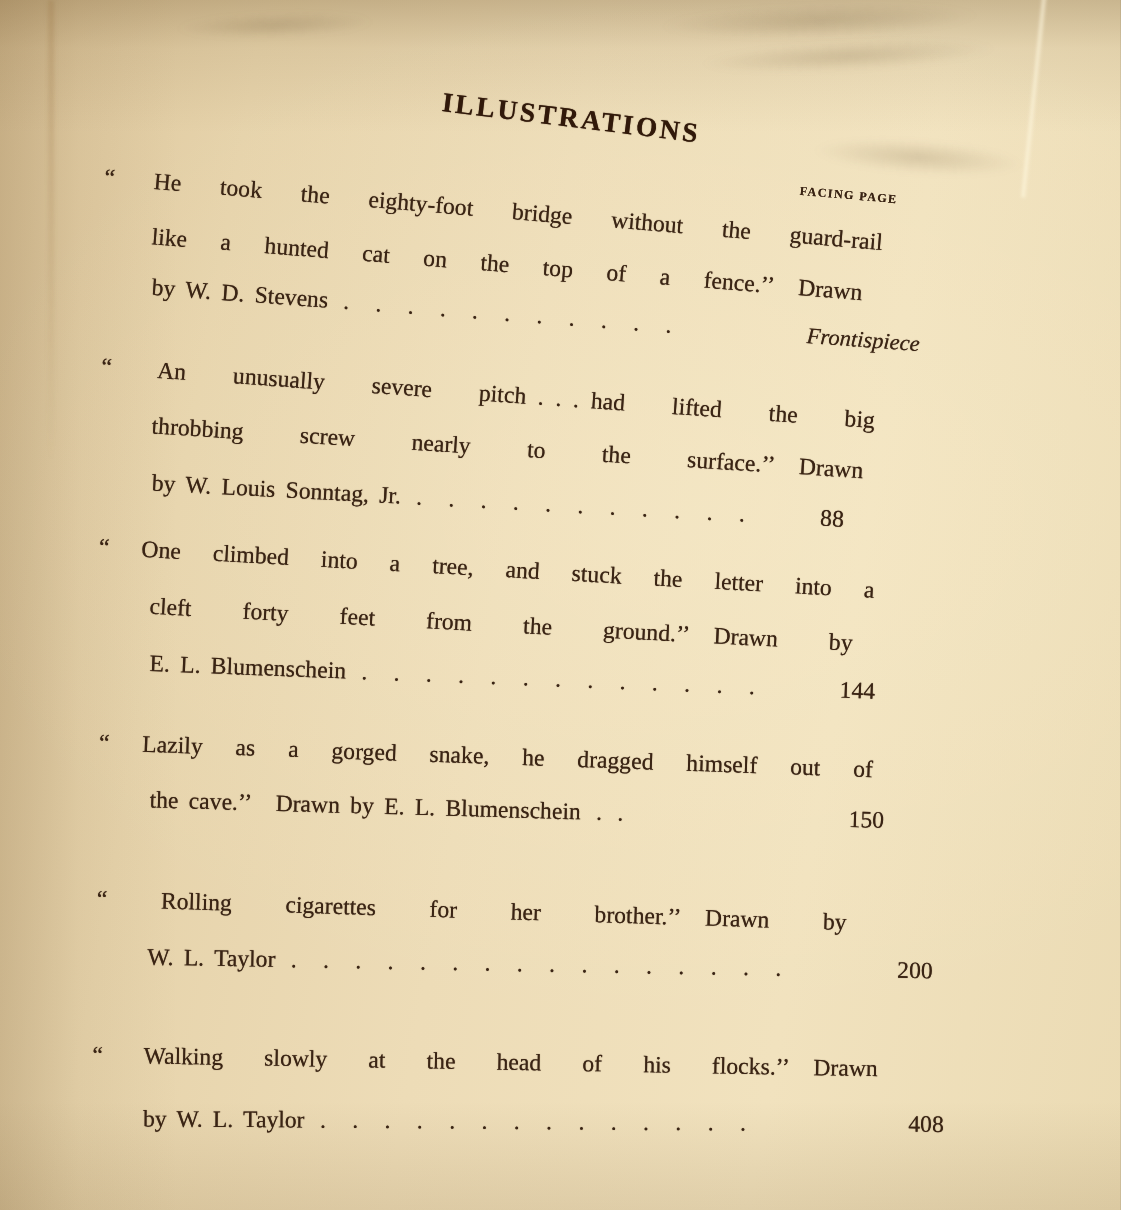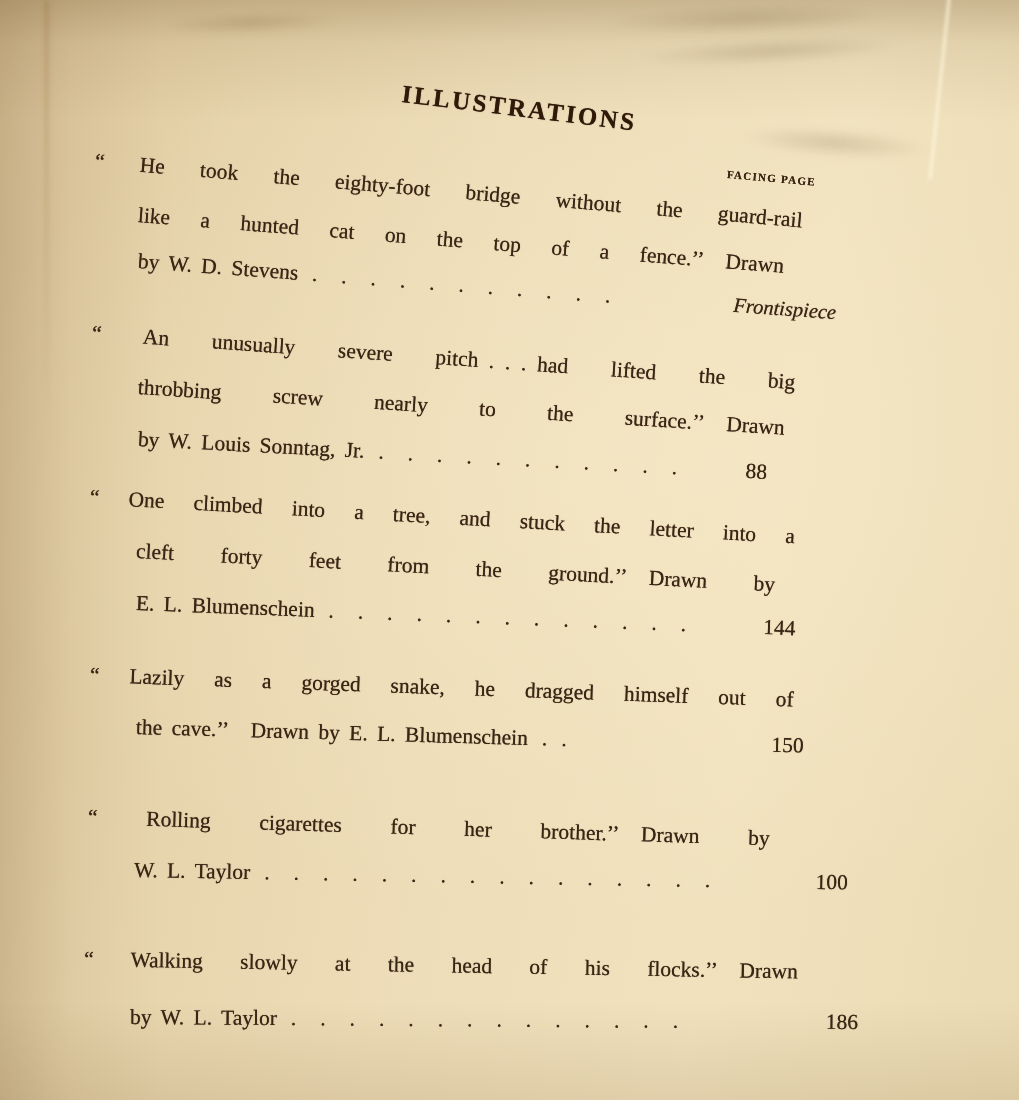--- a/index.html
+++ b/index.html
@@ -150,26 +150,26 @@
       <span class="dots tight">..</span>
       <span class="pagenum">150</span>
     </div>
   </div>
 
   <div>
     <div class="line just e5l1">“ Rolling cigarettes for her brother.’’ Drawn by</div>
     <div class="line leader e5l2">
       <span class="ltext">W. L. Taylor</span>
       <span class="dots">................</span>
-      <span class="pagenum">100</span>
+      <span class="pagenum">200</span>
     </div>
   </div>
 
   <div>
     <div class="line just e6l1">“ Walking slowly at the head of his flocks.’’ Drawn</div>
     <div class="line leader e6l2">
       <span class="ltext">by W. L. Taylor</span>
       <span class="dots">..............</span>
-      <span class="pagenum">186</span>
+      <span class="pagenum">408</span>
     </div>
   </div>
 
 </div>
 
 </body></html>

